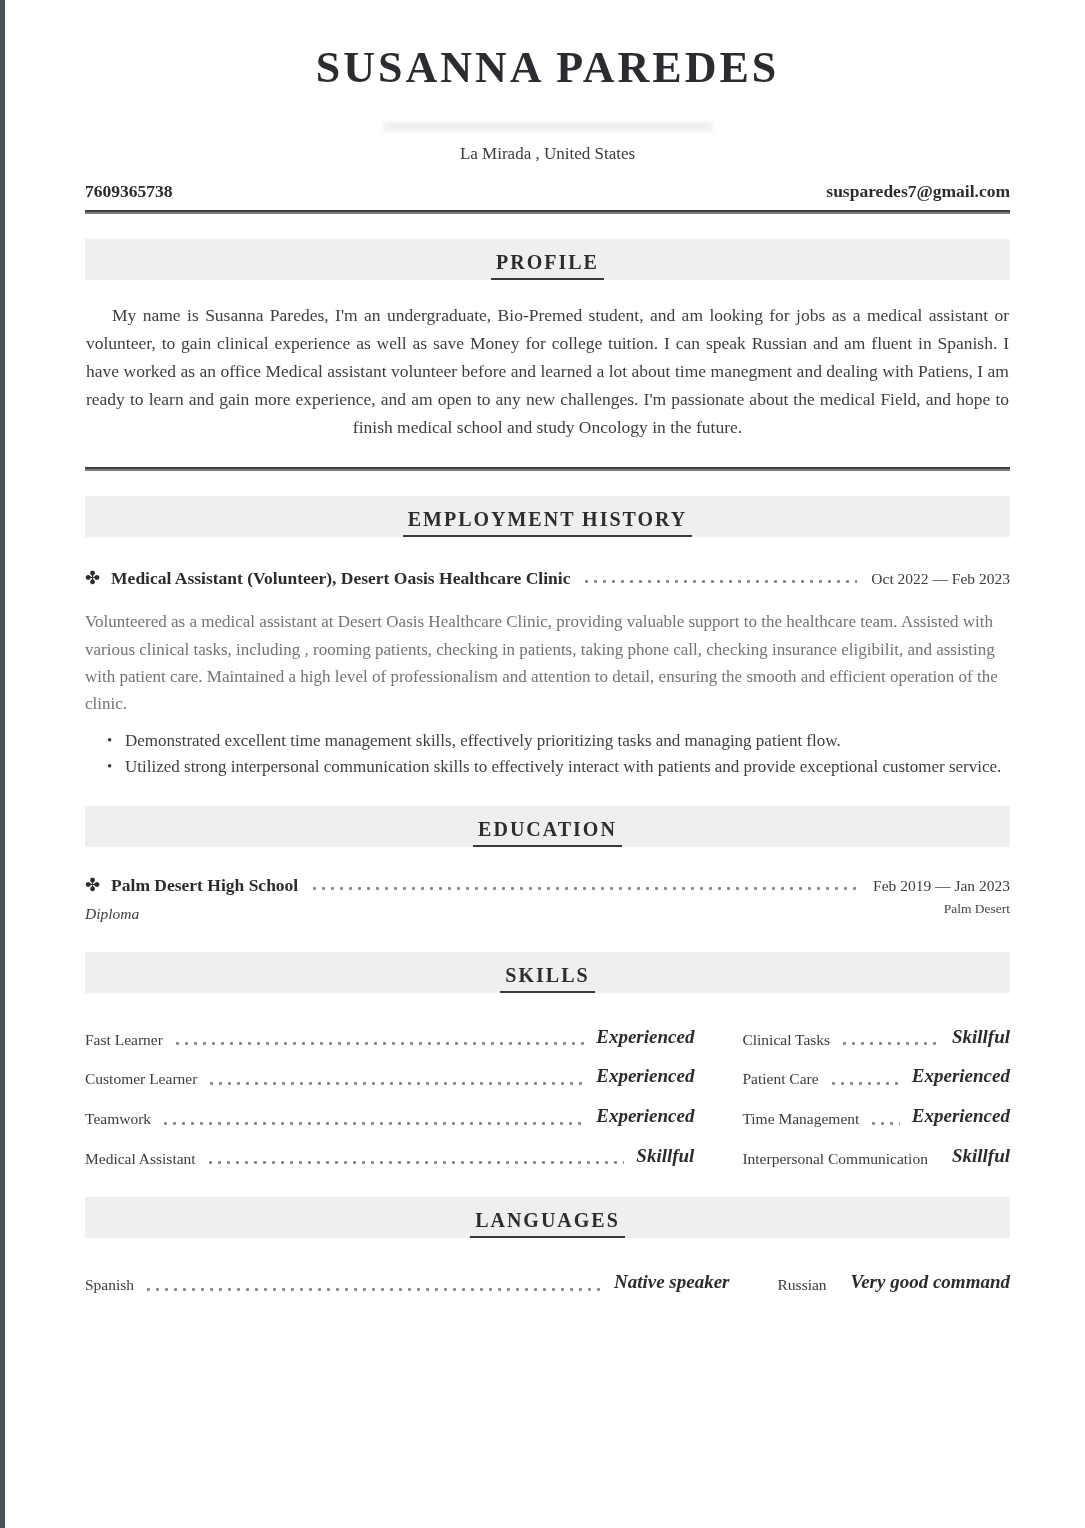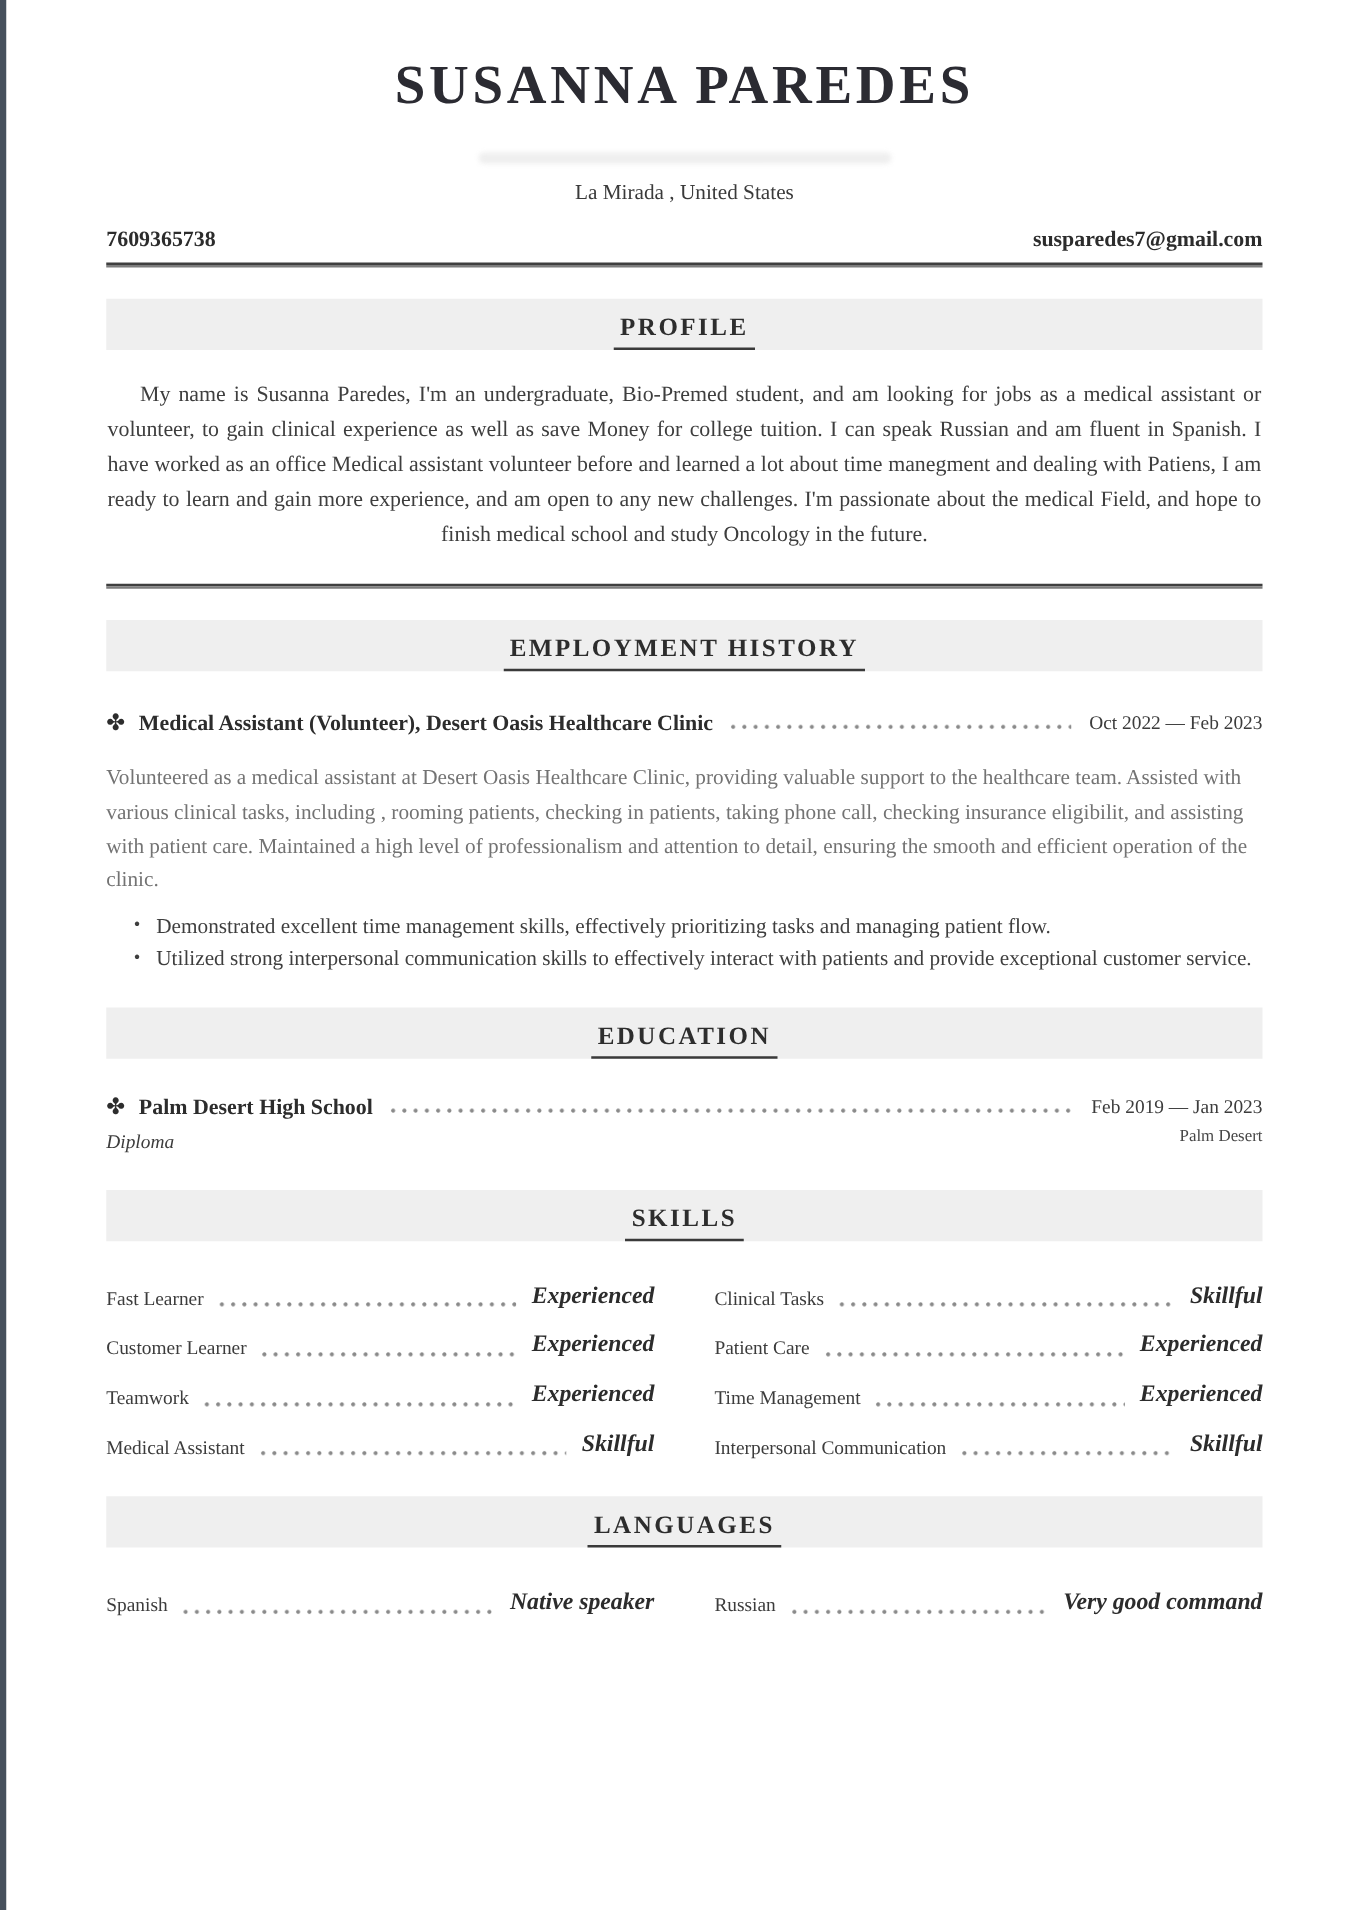--- a/index.html
+++ b/index.html
@@ -69,21 +69,21 @@
   .job-bullets li::before {
     content:"\2022"; position:absolute; left:-18px; top:1px; font-size:15px; color:#3e3e3e;
   }
 
   .edu-sub { display:flex; justify-content:space-between; align-items:flex-start; margin-top:9px; }
   .degree { font-style:italic; font-size:15.5px; color:#3d3d3d; }
   .edu-loc { font-size:13.5px; color:#474747; margin-top:-4px; }
 
   
   .two-col {
-    margin-top:31px; display:grid; grid-template-columns:1fr 1fr;
+    margin-top:31px; display:grid; grid-template-columns:1fr;
     column-gap:48px; row-gap:13px; grid-auto-flow:column;
   }
   .rows-4 { grid-template-rows:repeat(4, auto); }
   .rows-1 { grid-template-rows:repeat(1, auto); }
   .rate-row { display:flex; align-items:flex-end; }
   .rate-label { font-size:15.5px; color:#3c3c3c; white-space:nowrap; line-height:1.4; }
   .rate-leader {
     flex:1; height:5px; margin:0 12px 4px;
     background-image:radial-gradient(circle at 2.5px 2.5px, #8a8a8a 1.3px, transparent 1.9px);
     background-size:9px 5px; background-repeat:repeat-x;

